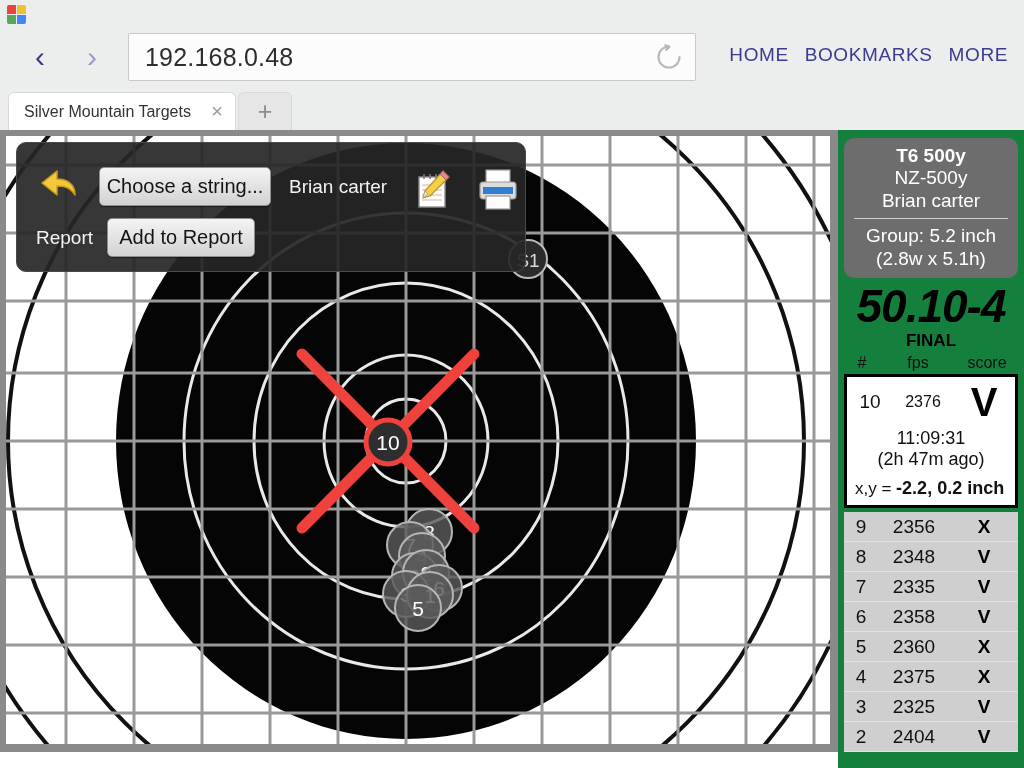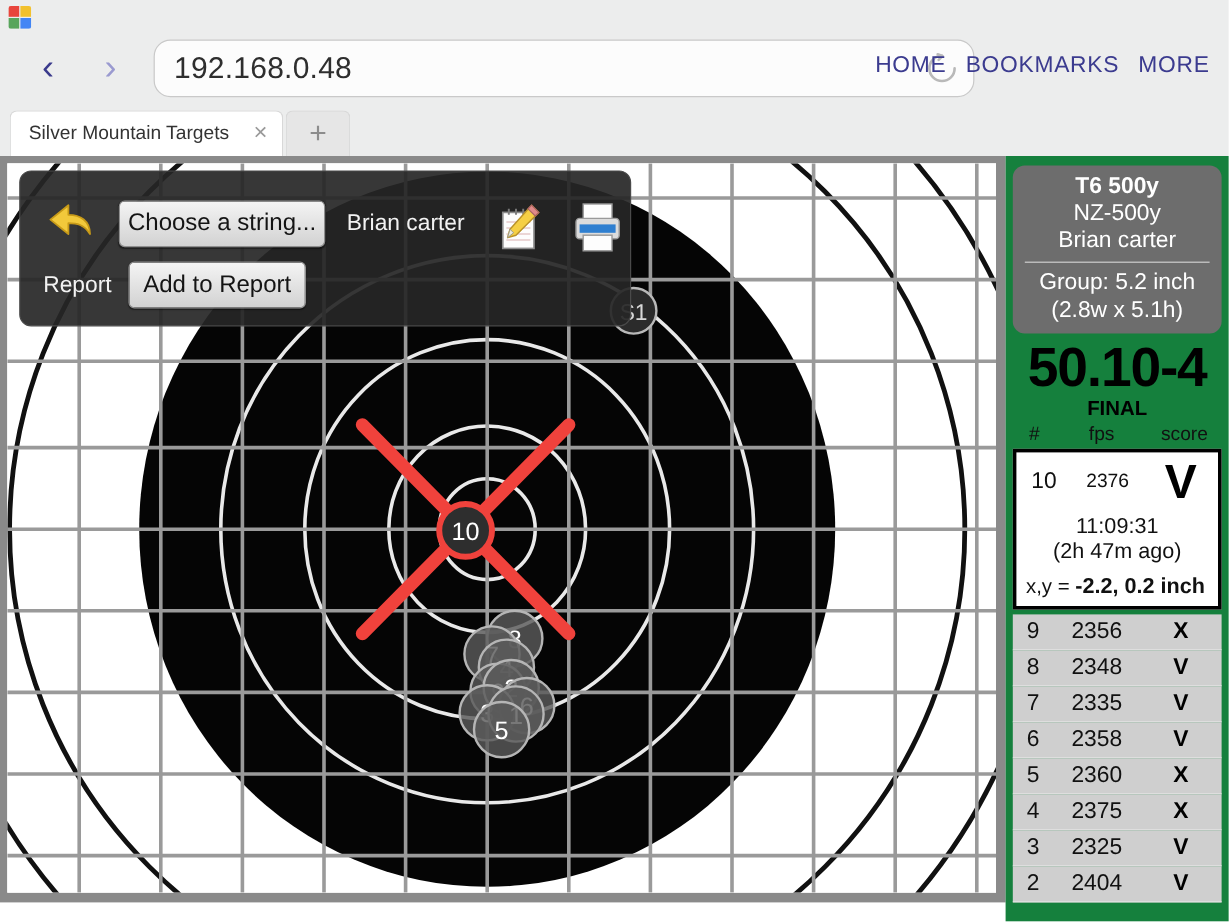--- a/index.html
+++ b/index.html
@@ -29,22 +29,22 @@
 
   .nav-arrow {
     position: absolute; top: 38px; width: 40px; height: 38px;
     display: flex; align-items: center; justify-content: center;
     font-size: 30px; font-weight: 300; line-height: 1;
   }
   .nav-back { left: 20px; color: #3a3a8c; }
   .nav-fwd  { left: 72px; color: #9a9ad0; }
 
   .urlbar {
-    position: absolute; left: 128px; top: 33px; width: 684px; height: 48px;
-    background: #fcfcfc; border: 1px solid #c9c9c9; border-radius: 14px;
+    position: absolute; left: 128px; top: 33px; width: 568px; height: 48px;
+    background: #fcfcfc; border: 1px solid #c9c9c9; border-radius: 2px;
     display: flex; align-items: center;
   }
   .url-text {
     flex: 1; padding-left: 16px; font-size: 25px; color: #2e2e2e;
     letter-spacing: 0.2px; white-space: nowrap; overflow: hidden;
   }
   .reload-icon {
     width: 52px; height: 100%; display: flex; align-items: center; justify-content: center;
   }
   .reload-icon svg { display: block; }
@@ -130,21 +130,21 @@
     padding: 7px 6px 8px 6px; text-align: center; color: #ffffff;
   }
   .card-t1 { font-size: 19px; font-weight: bold; line-height: 1.18; }
   .card-t2 { font-size: 19px; line-height: 1.18; }
   .card-t3 { font-size: 19px; line-height: 1.18; }
   .card-sep { height: 1px; background: #cfcfcf; margin: 6px 4px; }
   .card-g1, .card-g2 { font-size: 19px; line-height: 1.18; }
 
   .bigscore {
     text-align: center; font-size: 46px; font-weight: bold; color: #000;
-    line-height: 1.0; margin-top: 5px; letter-spacing: -1px;
+    line-height: 1.0; margin-top: 5px; letter-spacing: -1px; font-style: italic;
   }
   .final {
     text-align: center; font-size: 17px; font-weight: bold; color: #000; margin-top: 2px;
   }
   .colhead {
     display: flex; font-size: 16px; color: #111; margin-top: 3px; padding: 0 4px;
   }
   .colhead .c-num   { width: 40px; text-align: center; }
   .colhead .c-fps   { width: 72px; text-align: center; }
   .colhead .c-score { flex: 1; text-align: center; }

